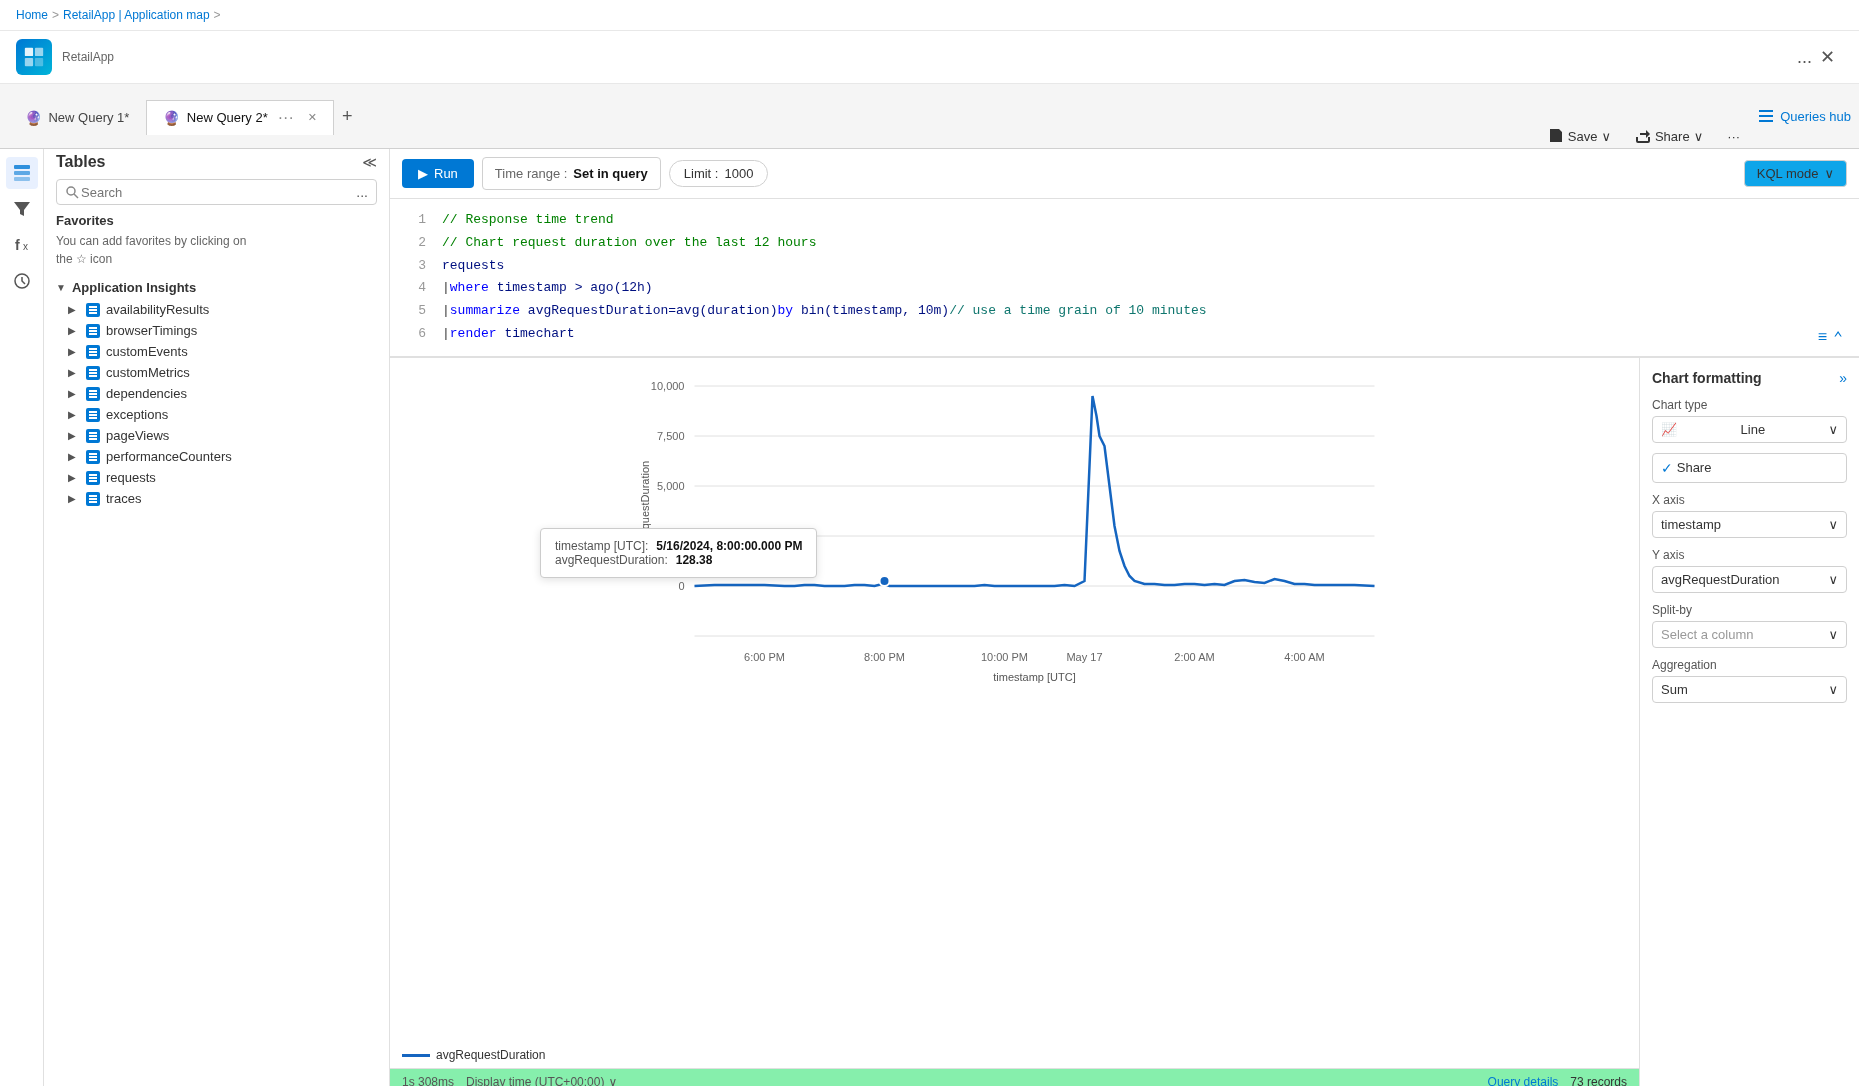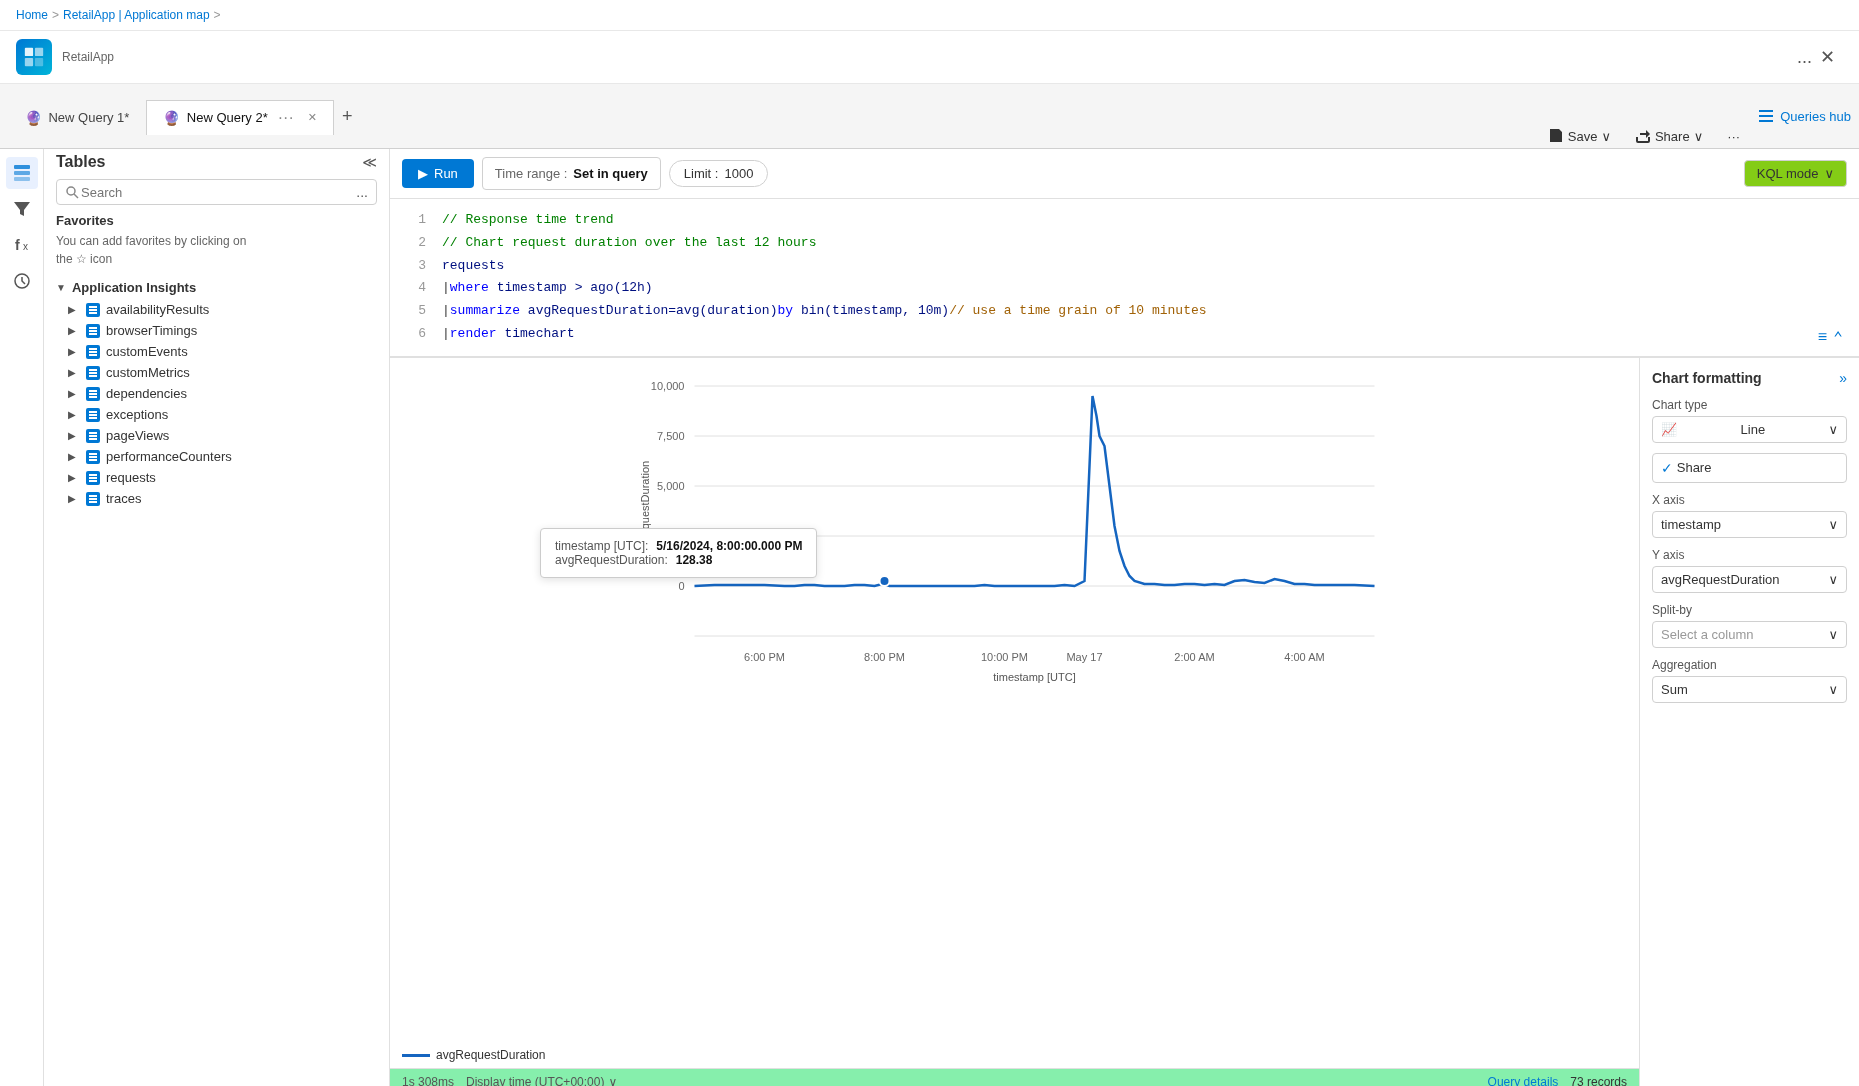--- a/index.html
+++ b/index.html
@@ -184,21 +184,21 @@
     .time-range-value { font-weight: 600; color: #111; }
     .limit-btn {
       display: flex; align-items: center; gap: 6px;
       border: 1px solid #d0d0d0; border-radius: 18px;
       padding: 5px 14px; cursor: pointer; background: #fff; font-size: 13px;
     }
     .kql-mode-btn {
       margin-left: auto;
       display: flex; align-items: center; gap: 6px;
       border: 1px solid #d0d0d0; border-radius: 4px;
-      padding: 5px 12px; cursor: pointer; background: #84cc16; font-size: 13px;
+      padding: 5px 12px; cursor: pointer; background: #0ea5e9; font-size: 13px;
     }
 
     
     .code-editor {
       padding: 10px 0;
       background: #fff;
       font-family: 'Consolas', 'Courier New', monospace;
       font-size: 13px;
       border-bottom: 2px solid #e0e0e0;
       position: relative;
@@ -210,21 +210,21 @@
       line-height: 1.6;
     }
     .line-num {
       width: 24px; color: #999; text-align: right;
       margin-right: 16px; user-select: none; flex-shrink: 0;
     }
     .code-comment { color: #008000; }
     .code-keyword { color: #0000ff; }
     .code-pipe { color: #333; }
     .code-text { color: #001080; }
-    .code-comment-inline { color: #a16207; }
+    .code-comment-inline { color: #0f766e; }
     .results-main {
       flex: 1;
       display: flex; flex-direction: column;
       overflow: hidden;
     }
     .result-tabs {
       display: flex; align-items: center;
       border-bottom: 1px solid #d0d0d0;
       padding: 0 12px;
     }

